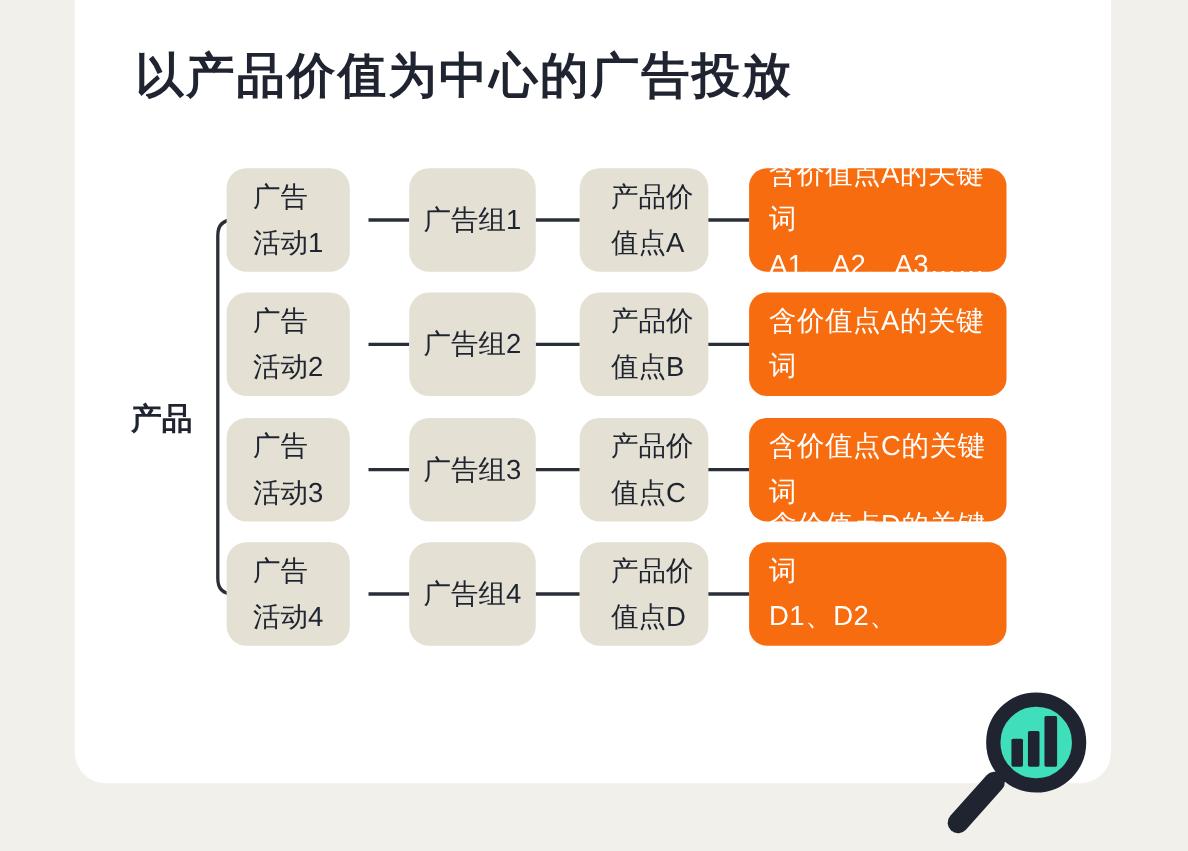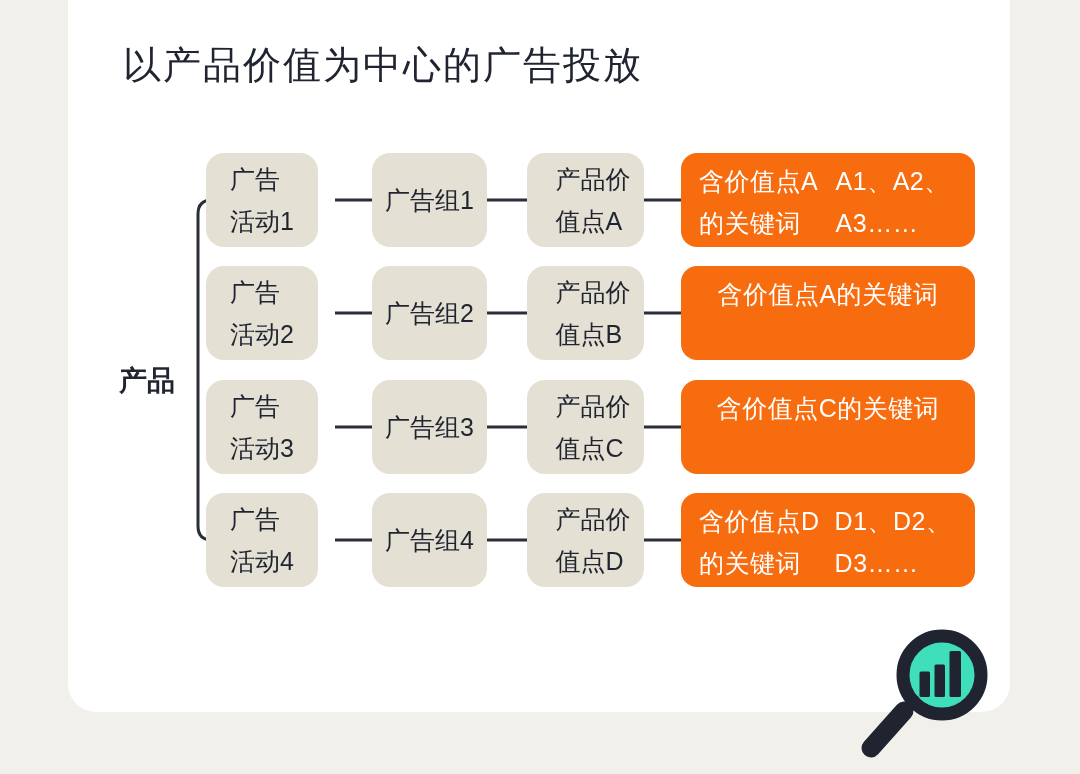--- a/index.html
+++ b/index.html
@@ -17,21 +17,21 @@
     color:var(--ink);
   }
   .card{
     position:absolute; left:68px; top:-40px;
     width:942px; height:752px;
     background:var(--card);
     border-radius:28px;
   }
   .title{
     position:absolute; left:123px; top:40px;
-    font-size:38px; font-weight:400; letter-spacing:2px;
+    font-size:44px; font-weight:700; letter-spacing:2px;
     color:var(--ink);
   }
   .root-label{
     position:absolute; left:110px; top:362px; width:74px;
     text-align:center; font-size:28px; font-weight:700;
     color:var(--ink);
     font-family:Liberation Mono, monospace;
   }
   svg.connectors{position:absolute; left:0; top:0; width:1080px; height:774px;}
   .node{
@@ -40,24 +40,24 @@
     display:flex; align-items:center; justify-content:center;
     font-size:25px; font-weight:500; color:var(--ink);
     line-height:1.68;
   }
   .node .txt{white-space:pre-line; text-align:left;}
   .node.single .txt{text-align:left;}
   .col-campaign{left:206px; width:112px;}
   .col-group{left:372px; width:115px;}
   .col-value{left:527px; width:117px;padding-left:15px;}
   .kw{
-    position:absolute; left:681px; width:294px; height:94px;
+    position:absolute; left:681px; width:234px; height:94px;
     background:var(--orange); border-radius:16px;
     color:#FFFFFF; font-size:25px; font-weight:500;
-    display:flex; flex-direction:row; justify-content:center;
+    display:flex; flex-direction:column; justify-content:center;
     padding:8px 18px; line-height:1.66; letter-spacing:0.5px;
   }
   .row-0{top:153px;} .row-1{top:266px;} .row-2{top:380px;} .row-3{top:493px;}
   .magnifier{position:absolute; left:850px; top:620px; width:160px; height:156px;}
 </style>
 </head>
 <body>
 
 <div class="card"></div>
 

